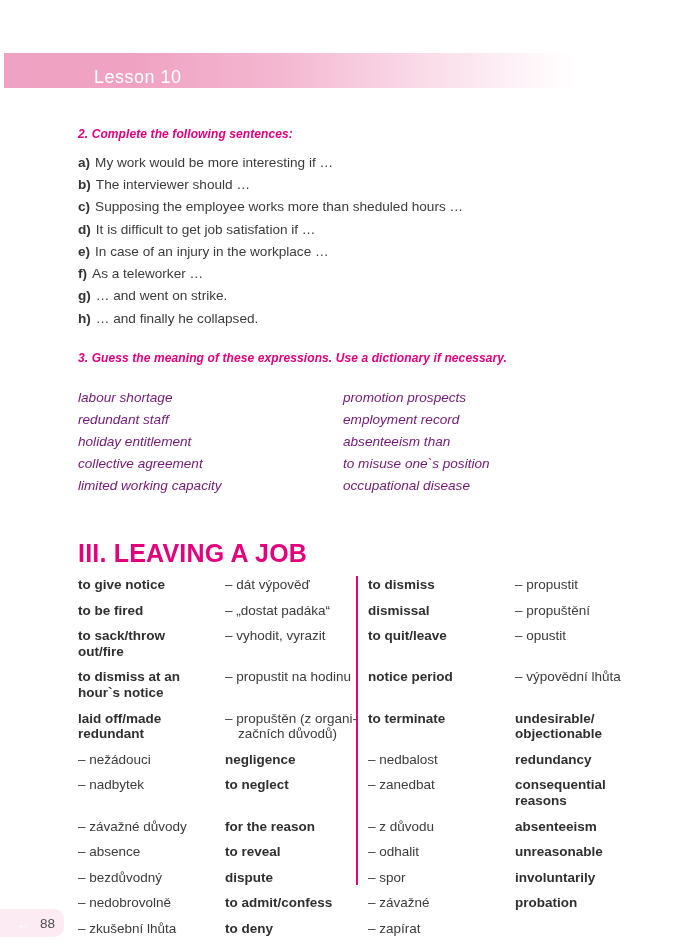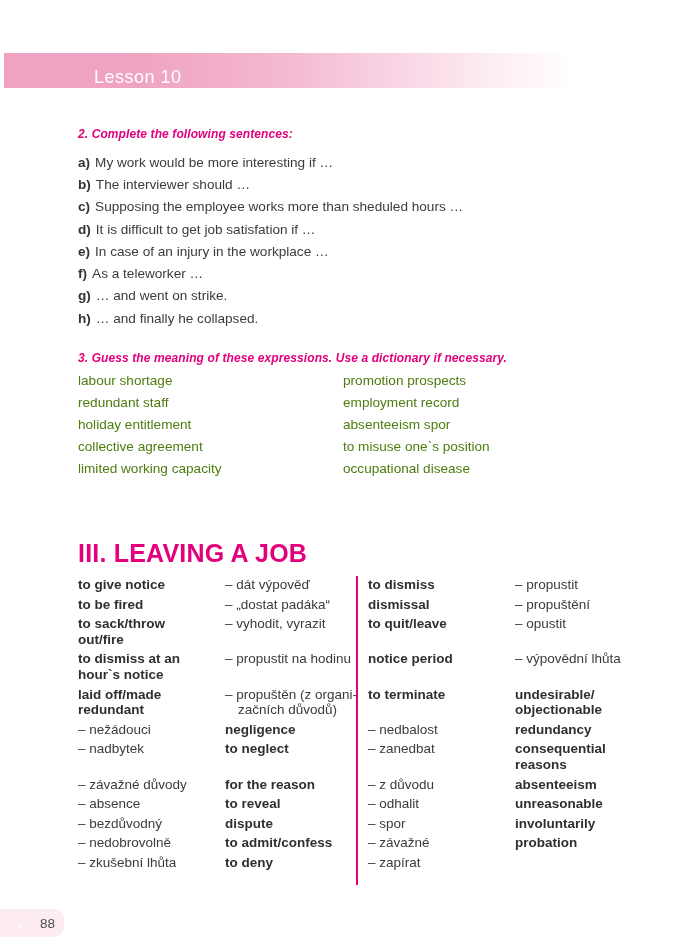--- a/index.html
+++ b/index.html
@@ -26,29 +26,29 @@
   .h3{top:351px;}
   .h-leaving{
     position:absolute;left:78px;top:539px;color:#e2007d;font-weight:bold;
     font-size:25px;letter-spacing:0.2px;
   }
   
   .sentences{position:absolute;left:78px;top:151px;}
   .sentence{height:22.3px;display:flex;align-items:center;font-size:13.6px;color:#3b3b3b;}
   .sentence .s-label{font-weight:bold;color:#333333;margin-right:5px;}
   
-  .expr-col{position:absolute;top:369px;font-size:13.6px;color:#4d7c0f;}
+  .expr-col{position:absolute;top:386px;font-size:13.6px;color:#701a75;font-style:italic;}
   .expr-left{left:78px;}
   .expr-right{left:343px;}
   .expr-item{height:22px;display:flex;align-items:center;}
   
   .vocab{
     position:absolute;left:78px;top:577px;width:590px;
     display:grid;grid-template-columns:147px 143px 147px auto;
-    row-gap:4px;font-size:13.5px;line-height:15.6px;
+    row-gap:10px;font-size:13.5px;line-height:15.6px;
   }
   .vocab .en{font-weight:bold;color:#2f2f2f;white-space:pre-line;padding-right:8px;}
   .vocab .cz{color:#3b3b3b;white-space:pre-line;padding-left:13px;text-indent:-13px;padding-right:6px;}
   .divider{
     position:absolute;left:356px;top:576px;width:2px;height:309px;background:#e6007a;
   }
   
   .page-badge{
     position:absolute;left:0;top:897px;width:64px;height:28px;
     background:#fcebf3;border-radius:0 10px 10px 0;
@@ -106,21 +106,21 @@
 <div class="expr-col expr-left">
   <div class="expr-item">labour shortage</div>
   <div class="expr-item">redundant staff</div>
   <div class="expr-item">holiday entitlement</div>
   <div class="expr-item">collective agreement</div>
   <div class="expr-item">limited working capacity</div>
 </div>
 <div class="expr-col expr-right">
   <div class="expr-item">promotion prospects</div>
   <div class="expr-item">employment record</div>
-  <div class="expr-item">absenteeism spor</div>
+  <div class="expr-item">absenteeism than</div>
   <div class="expr-item">to misuse one`s position</div>
   <div class="expr-item">occupational disease</div>
 </div>
 
 <div class="h-leaving">III. LEAVING A JOB</div>
 
 <div class="divider"></div>
 
 <div class="vocab">
   <div class="en">to give notice</div>

